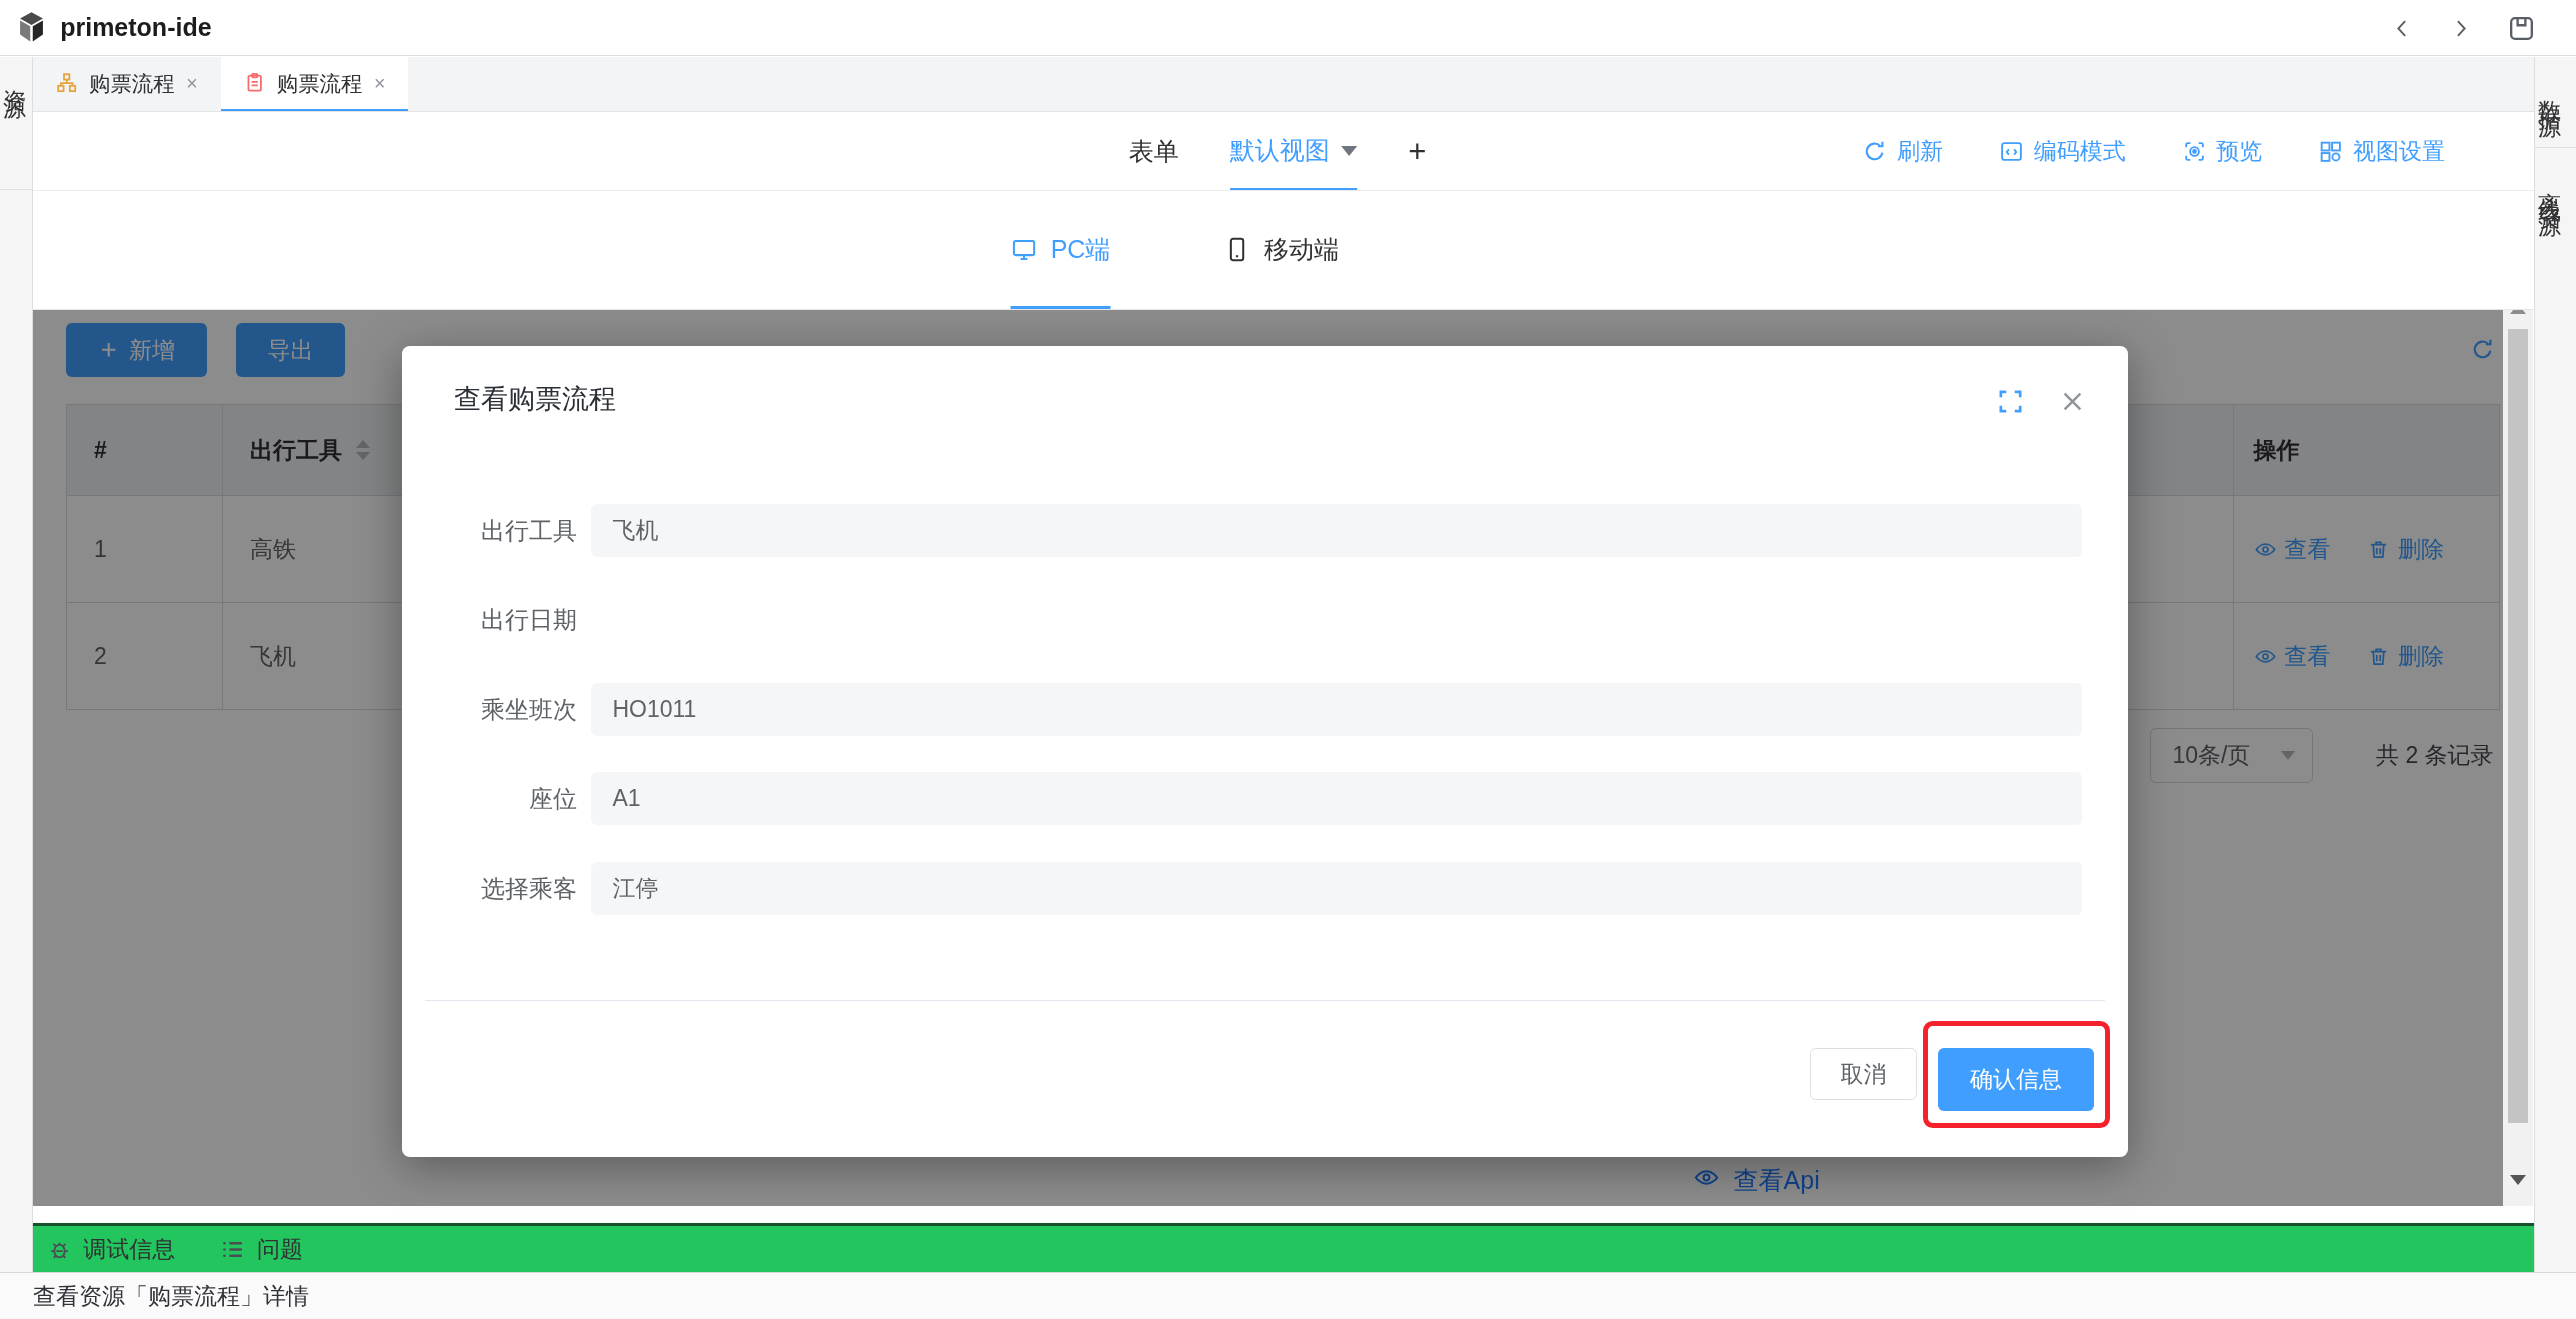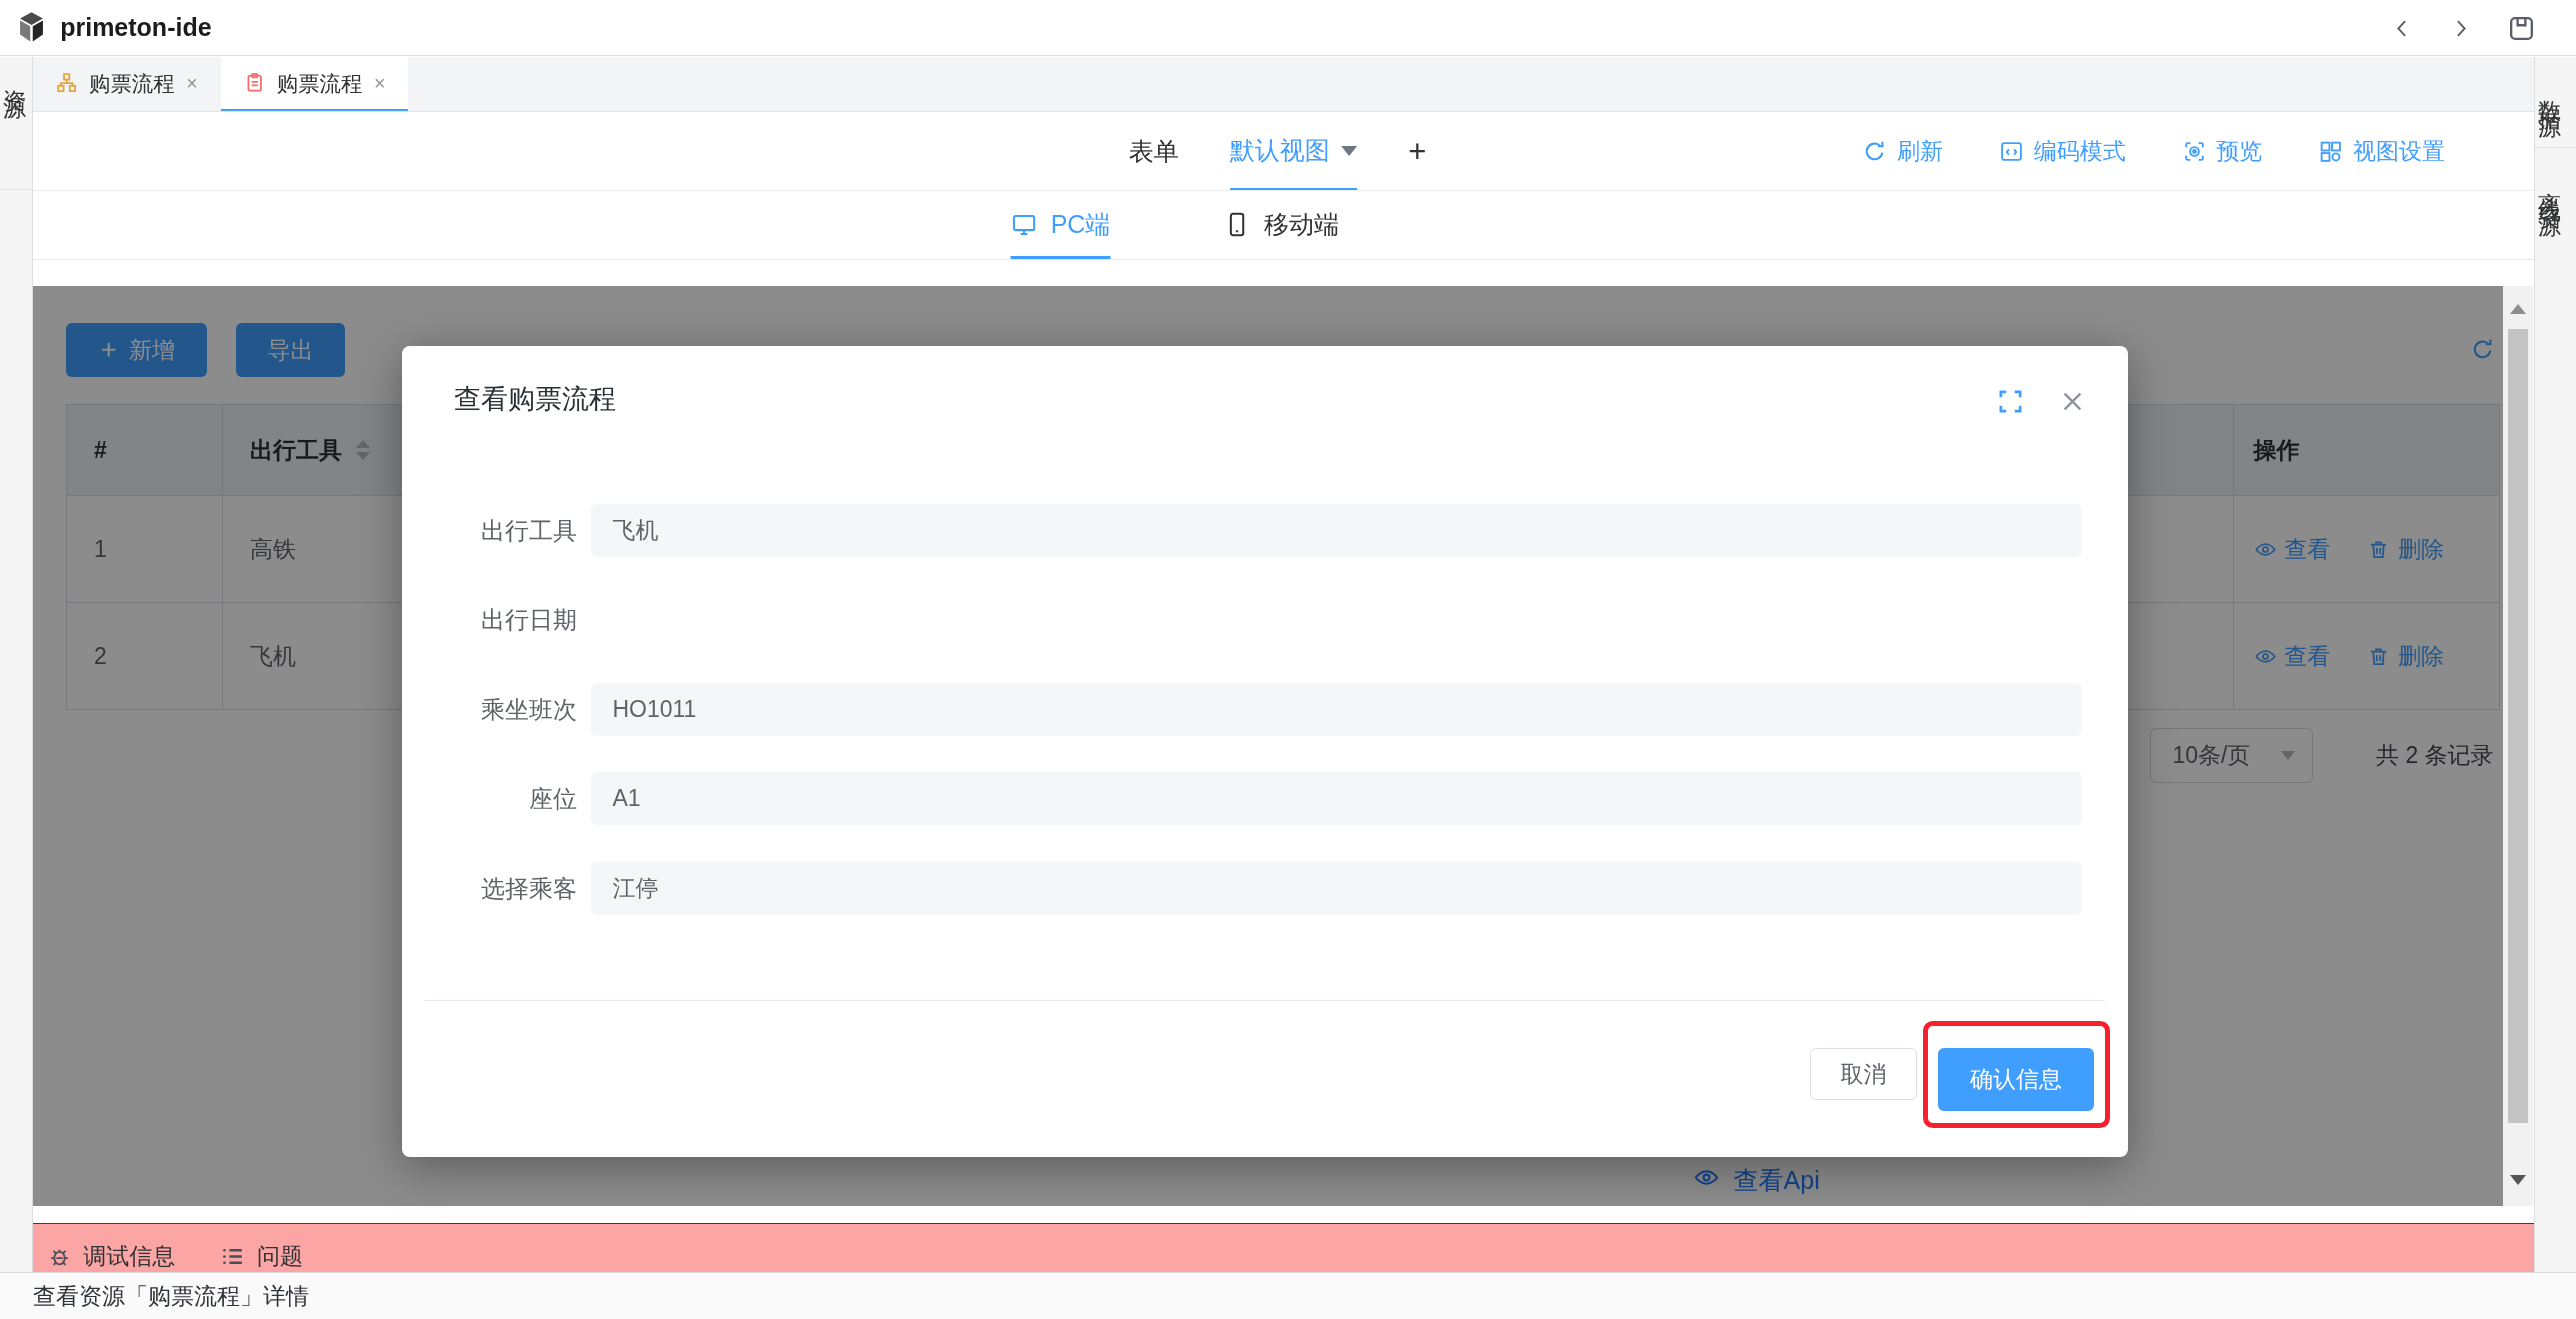--- a/index.html
+++ b/index.html
@@ -30,21 +30,21 @@
   .toolbar{position:absolute;left:33px;top:113px;width:2501px;height:78px;background:#fff;border-bottom:1px solid #ececec;z-index:13}
   .tb-center{position:absolute;left:50%;top:0;height:100%;transform:translateX(-52%);display:flex;align-items:center;gap:51px}
   .tb-form{font-size:25px;color:#303133}
   .view-chip{height:100%;display:flex;align-items:center;gap:11.7px;color:#409eff;font-size:25px;border-bottom:2.9px solid #409eff}
   .caret-down{width:0;height:0;border-left:8.8px solid transparent;border-right:8.8px solid transparent;border-top:10.7px solid #3b434d}
   .view-chip .caret-down{border-top-color:#6f7680}
   .tb-plus{font-size:31px;color:#303133}
   .tb-right{position:absolute;right:89px;top:0;height:100%;display:flex;align-items:center;gap:56px;color:#409eff;font-size:23px}
   .tb-btn{display:flex;align-items:center;gap:9.7px}
   
-  .device-tabs{position:absolute;left:33px;top:192px;width:2501px;height:68px;background:#fff;border-bottom:1px solid #e6e6e6;z-index:12}
+  .device-tabs{position:absolute;left:33px;top:192px;width:2501px;height:118px;background:#fff;border-bottom:1px solid #e6e6e6;z-index:12}
   .device-inner{position:absolute;left:50%;transform:translateX(-50%);margin-left:-109px;height:100%;display:flex;gap:113px}
   .dtab{display:flex;align-items:center;gap:13.6px;font-size:25px;color:#303133;border-bottom:3.9px solid transparent}
   .dtab.active{color:#409eff;border-bottom-color:#409eff}
   
   .content{position:absolute;left:33px;top:286px;width:2470px;height:920px;background:#fff;overflow:hidden;z-index:1}
   .btn{position:absolute;display:flex;align-items:center;justify-content:center;gap:9.7px;background:#409eff;color:#fff;font-size:23px;border-radius:5.8px}
   .btn-add{left:33px;top:37px;width:141px;height:54px}
   .btn-export{left:203px;top:37px;width:109px;height:54px}
   .mini-refresh{position:absolute;left:2437px;top:51px;color:#409eff}
   .table{position:absolute;left:33px;top:118px;width:2434px;border:1px solid #d8dbe2;border-bottom:none}
@@ -75,21 +75,21 @@
   .m-close{position:absolute;right:41px;top:41px;color:#909399}
   .form-row{position:absolute;left:0;width:100%;height:53px}
   .f-label{position:absolute;left:0;top:0;width:175px;height:53px;line-height:53px;text-align:right;font-size:24px;color:#5f6368}
   .f-input{position:absolute;left:189px;right:46px;top:0;height:53px;background:#f5f6f8;border-radius:5.8px;display:flex;align-items:center;gap:11.7px;padding-left:21.4px;font-size:23px;color:#5f6368}
   .f-input .cal{color:#bfc4cc}
   .m-divider{position:absolute;left:23px;right:23px;top:654px;height:1px;background:#e5e5f0}
   .m-cancel{position:absolute;left:1408px;top:702px;width:107px;height:52px;background:#fff;border:1px solid #dcdfe6;border-radius:5.8px;display:flex;align-items:center;justify-content:center;font-size:23px;color:#5f6368}
   .m-confirm{position:absolute;left:1536px;top:702px;width:156px;height:63px;background:#409eff;border-radius:5.8px;display:flex;align-items:center;justify-content:center;font-size:23px;color:#fff}
   .red-box{position:absolute;left:1521px;top:675px;width:187px;height:107px;border:5.8px solid #f5222d;border-radius:9.7px;pointer-events:none}
   
-  .debug-bar{position:absolute;left:33px;top:1223px;width:2501px;height:49px;background:#fca5a5;border-top:1px solid #14532d;display:flex;align-items:flex-end;gap:45px;padding-left:13.6px;z-index:16}
+  .debug-bar{position:absolute;left:33px;top:1223px;width:2501px;height:49px;background:#22c55e;border-top:3px solid #14532d;display:flex;align-items:center;gap:45px;padding-left:13.6px;z-index:16}
   .dbg-item{display:flex;align-items:center;gap:11.7px;font-size:23px;color:#303133}
   .dbg-item svg{color:#4a4e55}
   .status-bar{position:absolute;left:0;top:1272px;width:2576px;height:47px;background:#fafafa;border-top:1px solid #d9d9d9;display:flex;align-items:center;padding-left:33px;font-size:23px;color:#2f3238;z-index:21}
 </style>
 </head>
 <body>
 
 <div class="app">
 
   <div class="topbar">

